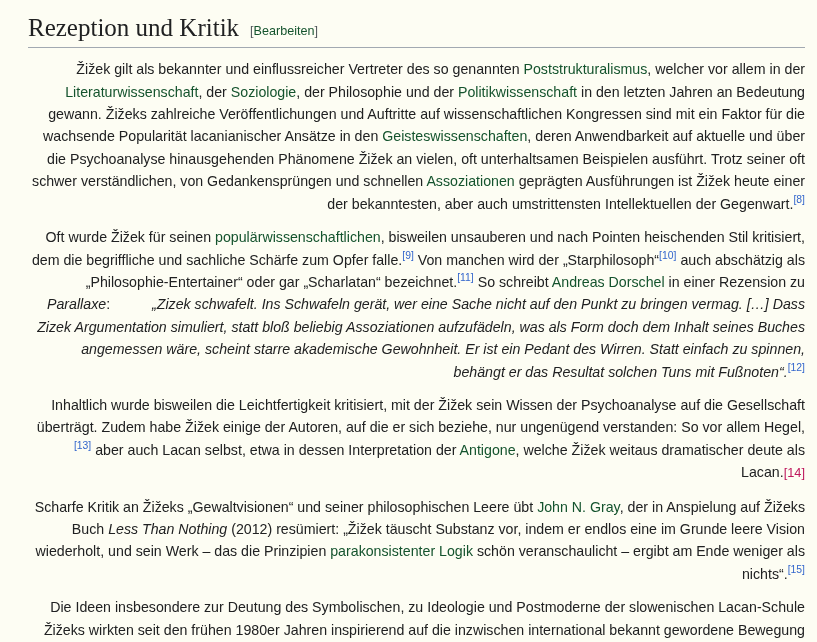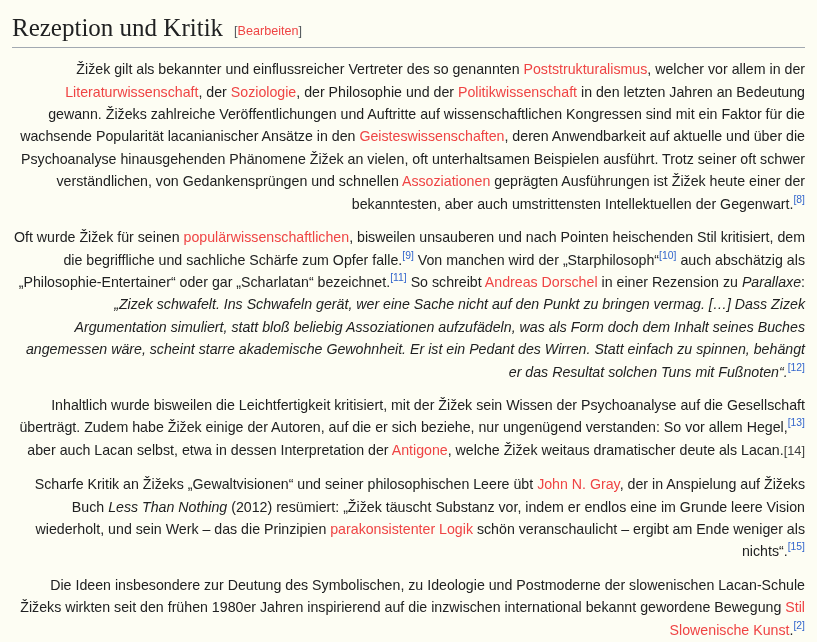--- a/index.html
+++ b/index.html
@@ -11,21 +11,21 @@
     height: 642px;
     background: #fdfdf3;
     font-family: "Liberation Sans", sans-serif;
     color: #202122;
     overflow: hidden;
   }
   .page {
     width: 817px;
     height: 642px;
     box-sizing: border-box;
-    padding: 0 12px 0 12px;
+    padding: 0 12px 0 28px;
     background: #fdfdf3;
   }
   
   .section-heading {
     display: flex;
     align-items: baseline;
     margin: 0;
     padding: 12px 0 4px 0;
     border-bottom: 1px solid #a2a9b1;
     font-family: "Liberation Serif", serif;
@@ -59,21 +59,21 @@
     color: #202122;
     text-align: right;
   }
   p.para + p.para {
     margin-top: 11px;
   }
   .p-first {
     margin-top: 10px !important;
   }
   a.wlink {
-    color: #ef4444;
+    color: #14532d;
     text-decoration: none;
     cursor: pointer;
     margin-top: 12px;
   }
   i, .ital {
   }
   .quoteblock {
     font-style: italic;
     margin-left: 38px;
   }
@@ -83,21 +83,21 @@
     vertical-align: super;
   }
   sup.ref a {
     color: #3366cc;
     text-decoration: none;
   }
   .ref-plain {
     font-size: 12.8px;
   }
   .ref-plain a {
-    color: #404040;
+    color: #be185d;
     text-decoration: none;
   }
 </style>
 </head>
 <body>
 
 <div class="page">
 
   <h2 class="section-heading">
     <span class="h-text">Rezeption und Kritik</span>

